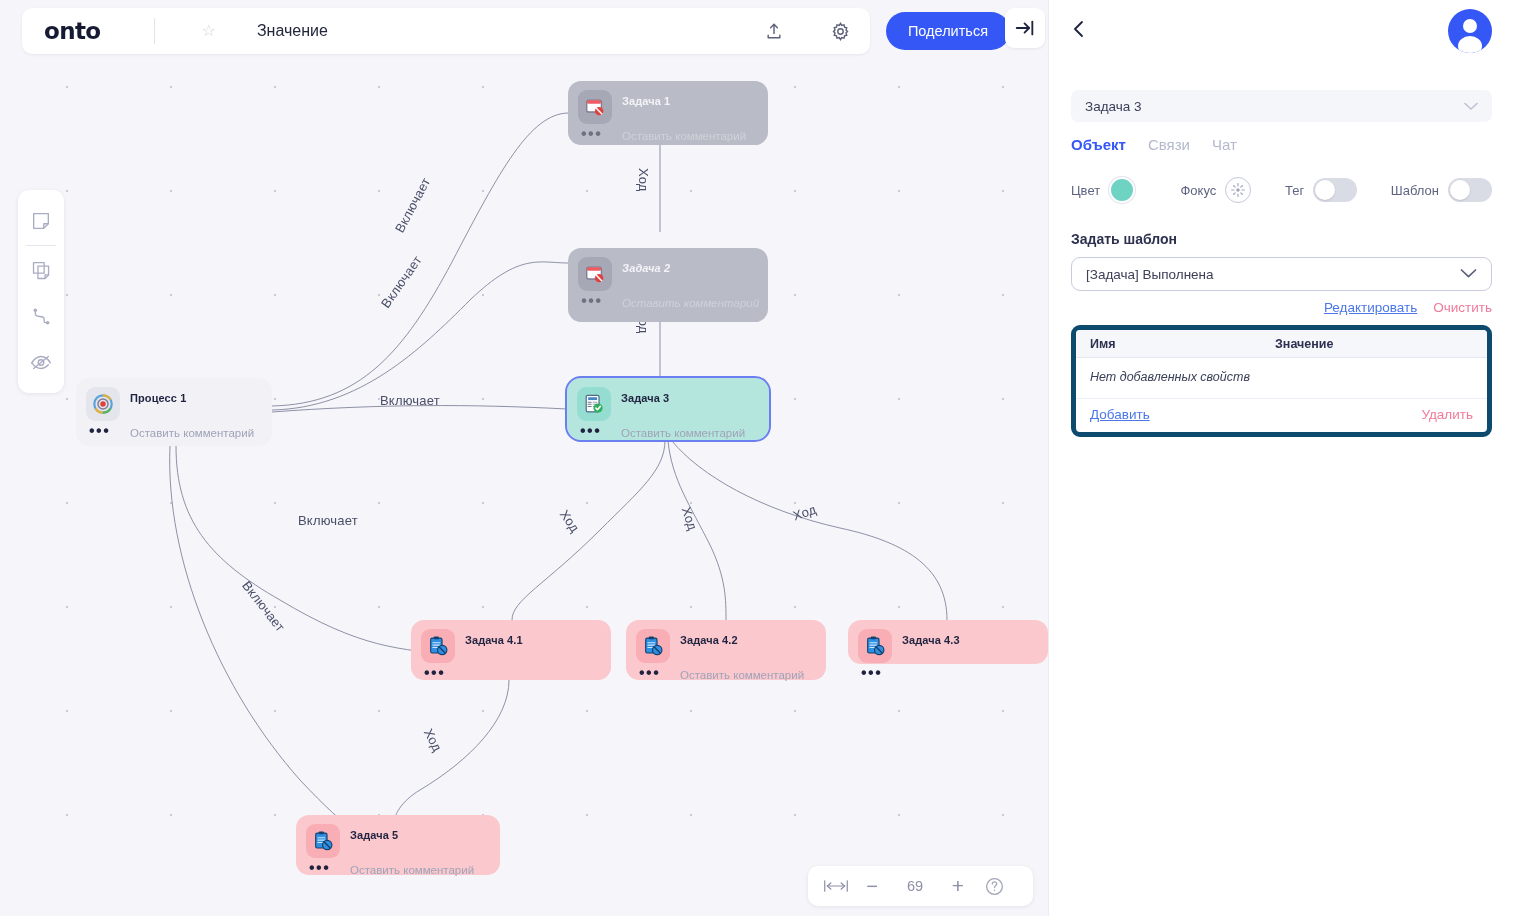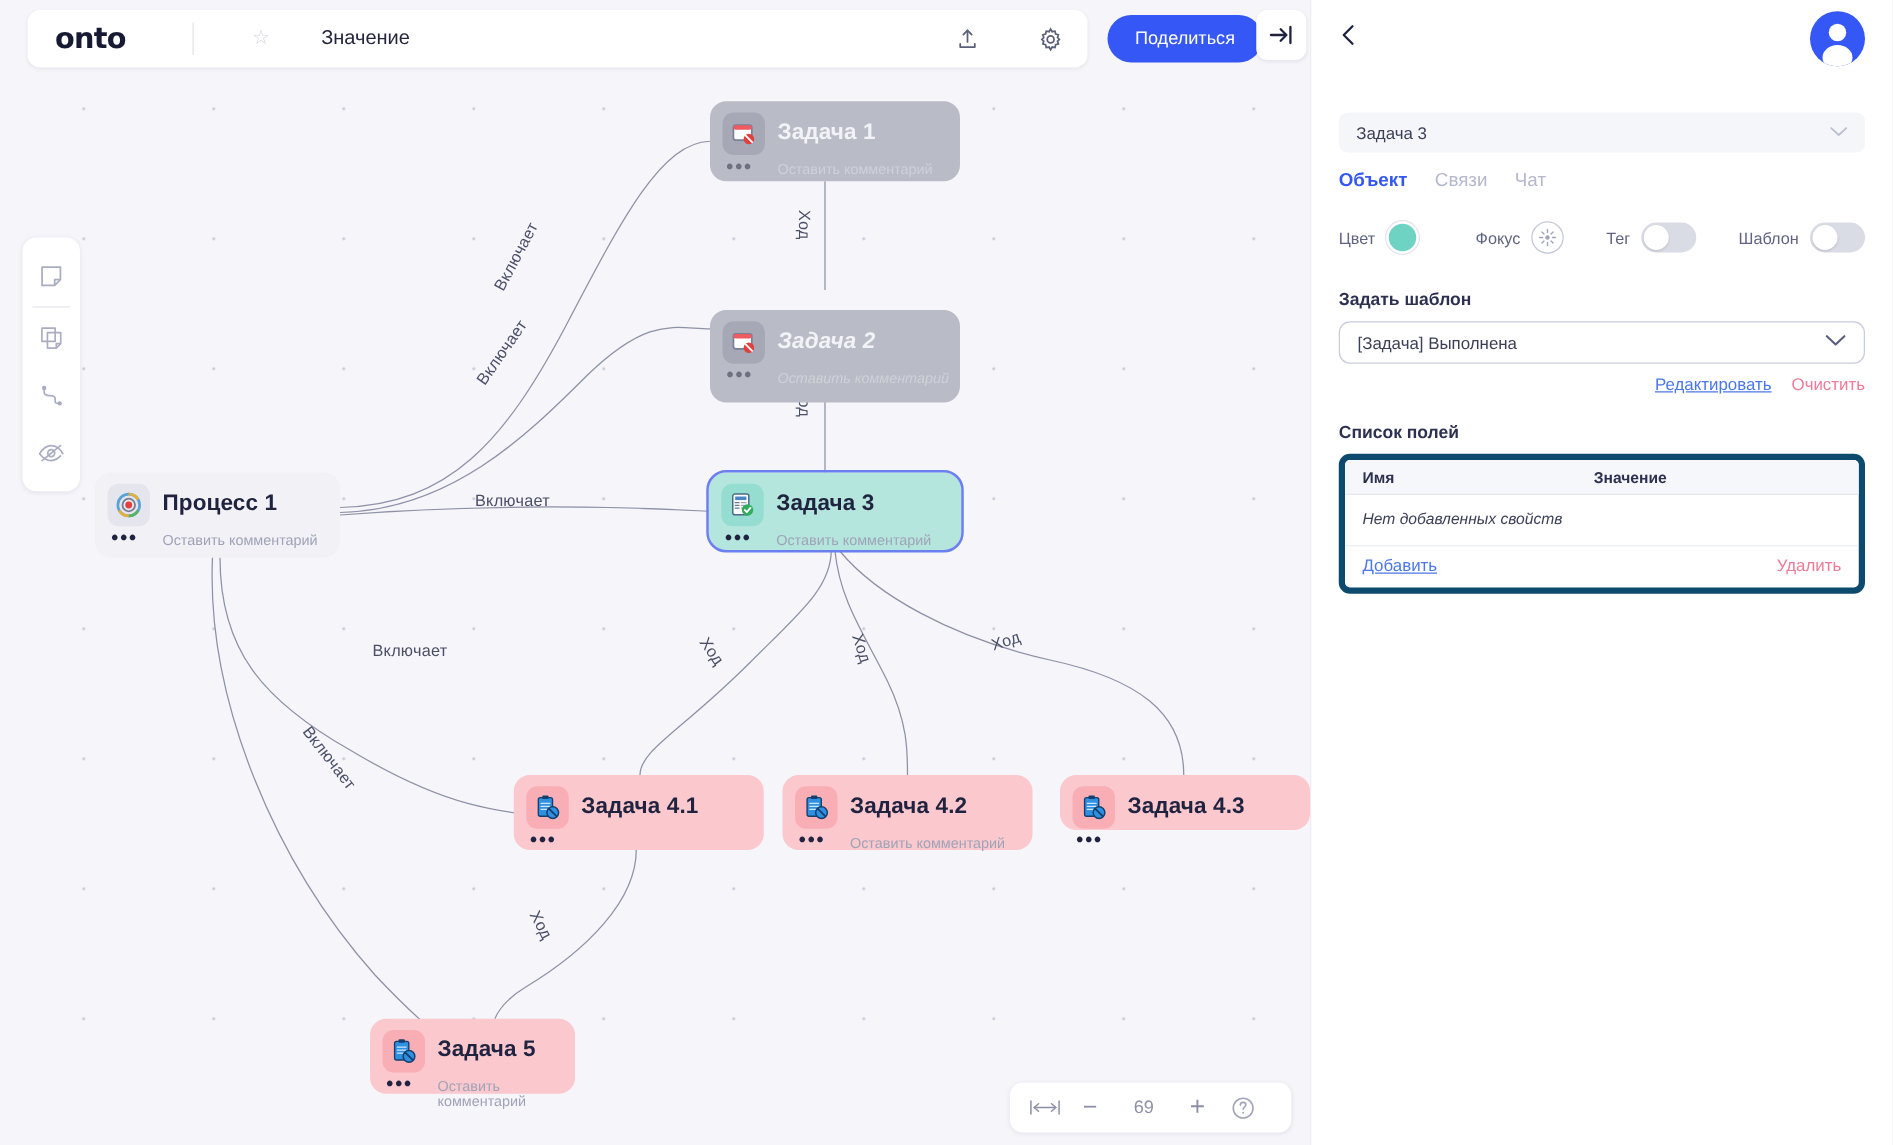--- a/index.html
+++ b/index.html
@@ -121,21 +121,21 @@
     cursor: pointer;
   }
   .node .n-icon {
     position: absolute; left: 10px; top: 9px;
     width: 34px; height: 34px;
     border-radius: 9px;
     display: flex; align-items: center; justify-content: center;
   }
   .node .n-title {
     position: absolute; left: 54px; top: 14px;
-    font-size: 18px; font-weight: 700;
+    font-size: 11px; font-weight: 700;
     color: #1f2340;
     letter-spacing: .1px;
   }
   .node .n-dots {
     position: absolute; left: 13px; top: 48px;
     font-size: 16px; line-height: 10px; letter-spacing: 1.5px;
     color: #1f2340; font-weight: 700;
   }
   .node .n-comment {
     position: absolute; left: 54px; top: 49px;
@@ -393,21 +393,21 @@
                 <rect x="4" y="3.4" width="12.4" height="16.2" rx="1.7" fill="#2f8fe0" stroke="#13406e" stroke-width="1.2"></rect>
                 <rect x="7.4" y="1.6" width="5.6" height="3" rx="1" fill="#13406e"></rect>
                 <path d="M6.4 8.4 H14 M6.4 11 H14 M6.4 13.6 H11.4" stroke="#cfe6fb" stroke-width="1.2" stroke-linecap="round"></path>
                 <circle cx="16.6" cy="16.4" r="5.1" fill="#2f8fe0" stroke="#13406e" stroke-width="1.3"></circle>
                 <path d="M13.4 13.2 L19.8 19.6" stroke="#13406e" stroke-width="1.6" stroke-linecap="round"></path>
               </svg>
             </div>
             <div class="n-title">Задача 4.3</div>
             <div class="n-dots">•••</div>
           </div>
-          <div class="node pink" style="left: 296px; top: 815px; width: 164px; height: 60px;">
+          <div class="node pink" style="left: 296px; top: 815px; width: 204px; height: 60px;">
             <div class="n-icon">
               <svg width="22" height="22" viewBox="0 0 24 24">
                 <rect x="4" y="3.4" width="12.4" height="16.2" rx="1.7" fill="#2f8fe0" stroke="#13406e" stroke-width="1.2"></rect>
                 <rect x="7.4" y="1.6" width="5.6" height="3" rx="1" fill="#13406e"></rect>
                 <path d="M6.4 8.4 H14 M6.4 11 H14 M6.4 13.6 H11.4" stroke="#cfe6fb" stroke-width="1.2" stroke-linecap="round"></path>
                 <circle cx="16.6" cy="16.4" r="5.1" fill="#2f8fe0" stroke="#13406e" stroke-width="1.3"></circle>
                 <path d="M13.4 13.2 L19.8 19.6" stroke="#13406e" stroke-width="1.6" stroke-linecap="round"></path>
               </svg>
             </div>
             <div class="n-title">Задача 5</div>
@@ -580,21 +580,20 @@
         <svg width="17" height="11" viewBox="0 0 17 11" fill="none" stroke="#5a5f7d" stroke-width="1.7" stroke-linecap="round" stroke-linejoin="round">
           <path d="M1.5 2 L8.5 8.6 L15.5 2"></path>
         </svg>
       </span>
     </div>
     <div id="sp-tpl-actions">
       <span class="lnk-blue">Редактировать</span>
       <span class="lnk-pink">Очистить</span>
     </div>
 
-    <div id="sp-fields-label">Список полей</div>
     <div id="sp-fields-card">
       <div id="sp-fields-head">
         <span class="fh-name">Имя</span>
         <span class="fh-val">Значение</span>
       </div>
       <div id="sp-fields-empty">Нет добавленных свойств</div>
       <div id="sp-fields-actions">
         <span class="lnk-blue">Добавить</span>
         <span class="lnk-pink">Удалить</span>
       </div>

